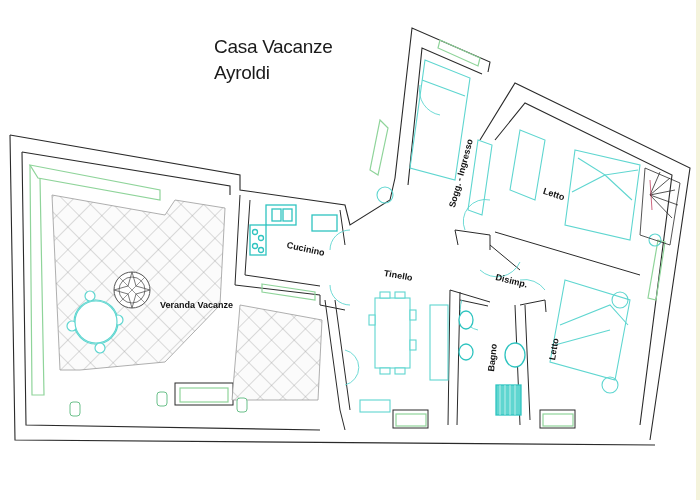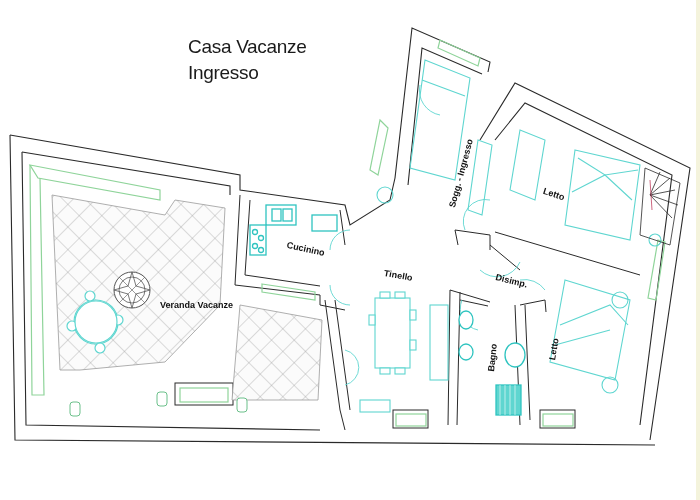--- a/index.html
+++ b/index.html
@@ -1,18 +1,18 @@
 <!DOCTYPE html>
 <html><head>
 <meta charset="utf-8">
 <style>
   html, body { margin: 0; padding: 0; background: #ffffff; }
   body { width: 700px; height: 500px; overflow: hidden; position: relative; font-family: "Liberation Sans", sans-serif; }
   .plan { position: absolute; left: 0; top: 0; }
-  .title { position: absolute; left: 188px; font-size: 19px; color: #1a1a1a; font-family: "Liberation Sans", sans-serif; letter-spacing: -0.3px; }
+  .title { position: absolute; left: 214px; font-size: 19px; color: #1a1a1a; font-family: "Liberation Sans", sans-serif; letter-spacing: -0.3px; }
   .title.l1 { top: 36px; }
   .title.l2 { top: 62px; }
   .rlabel { position: absolute; font-size: 9px; font-weight: bold; color: #111; font-family: "Liberation Sans", sans-serif; white-space: nowrap; transform-origin: left top; }
   .rightbar { position: absolute; right: 0; top: 0; width: 4px; height: 500px; background: #f4f3dc; }
 </style>
 </head>
 <body>
 
 <svg class="plan" width="700" height="500" viewBox="0 0 700 500">
   <defs>
@@ -162,21 +162,21 @@
     <path d="M560 325 L610 305 L628 325"></path>
     <path d="M555 345 L610 330"></path>
     <circle cx="620" cy="300" r="8"></circle>
     <circle cx="610" cy="385" r="8"></circle>
   </g>
 </svg>
 
 <div class="rightbar"></div>
 
 <div class="title l1">Casa Vacanze</div>
-<div class="title l2">Ingresso</div>
+<div class="title l2">Ayroldi</div>
 
 <div class="rlabel" style="left:160px;top:300px;">Veranda Vacanze</div>
 <div class="rlabel" style="left:288px;top:240px;transform:rotate(12deg);">Cucinino</div>
 <div class="rlabel" style="left:385px;top:268px;transform:rotate(10deg);">Tinello</div>
 <div class="rlabel" style="left:447px;top:206px;transform:rotate(-75deg);">Sogg. - Ingresso</div>
 <div class="rlabel" style="left:545px;top:186px;transform:rotate(18deg);">Letto</div>
 <div class="rlabel" style="left:497px;top:272px;transform:rotate(14deg);">Disimp.</div>
 <div class="rlabel" style="left:486px;top:371px;transform:rotate(-84deg);">Bagno</div>
 <div class="rlabel" style="left:547px;top:359px;transform:rotate(-80deg);">Letto</div>
 

